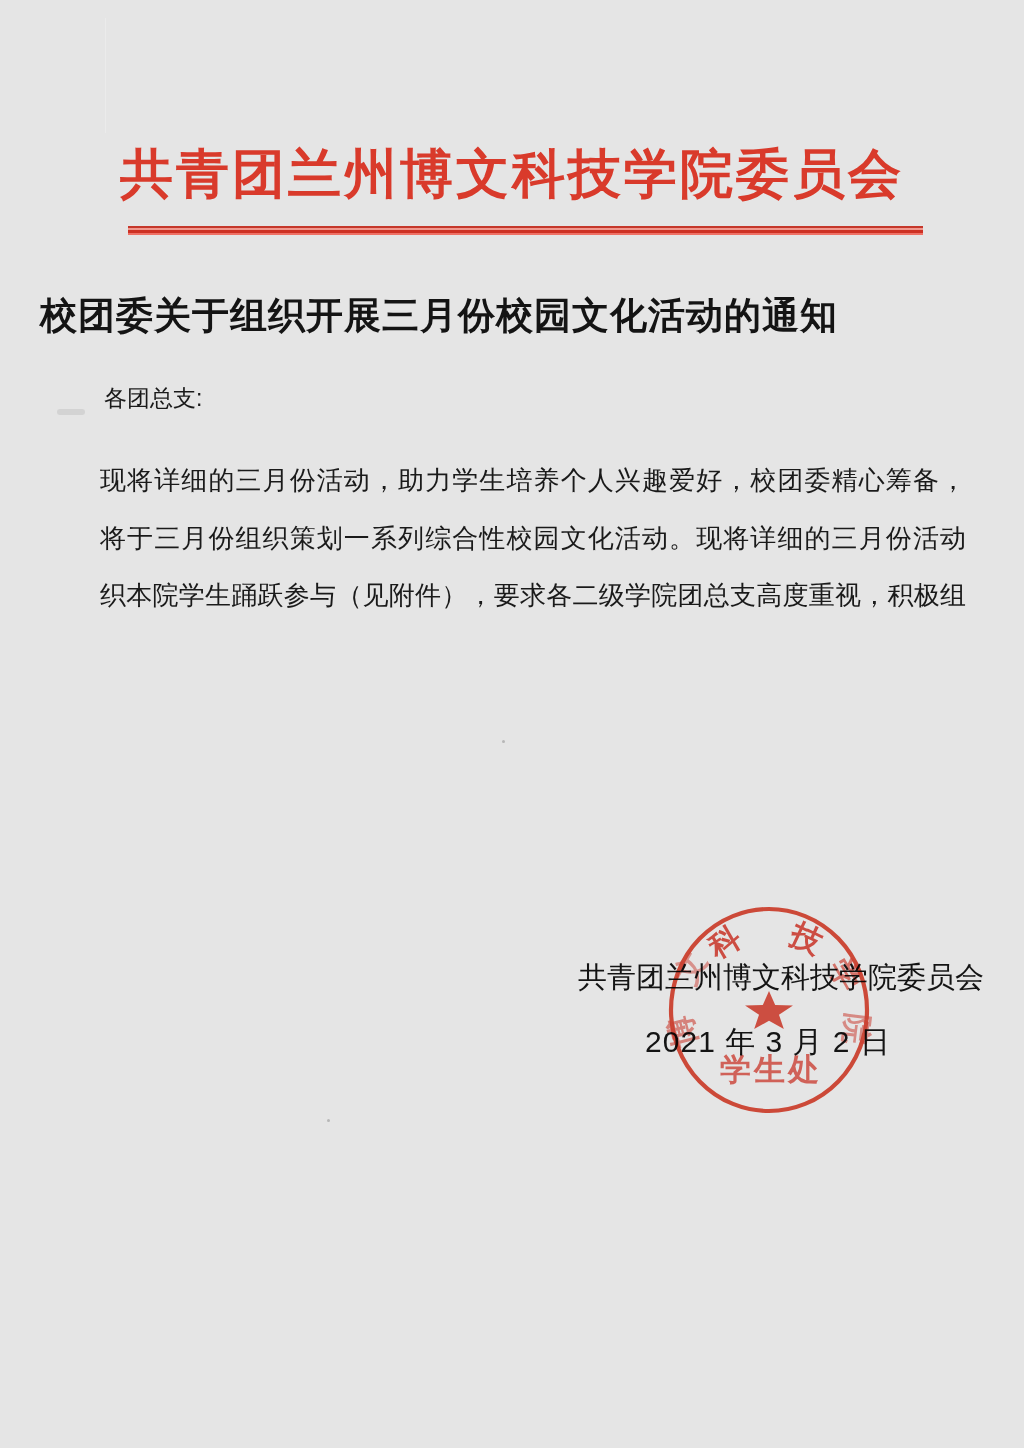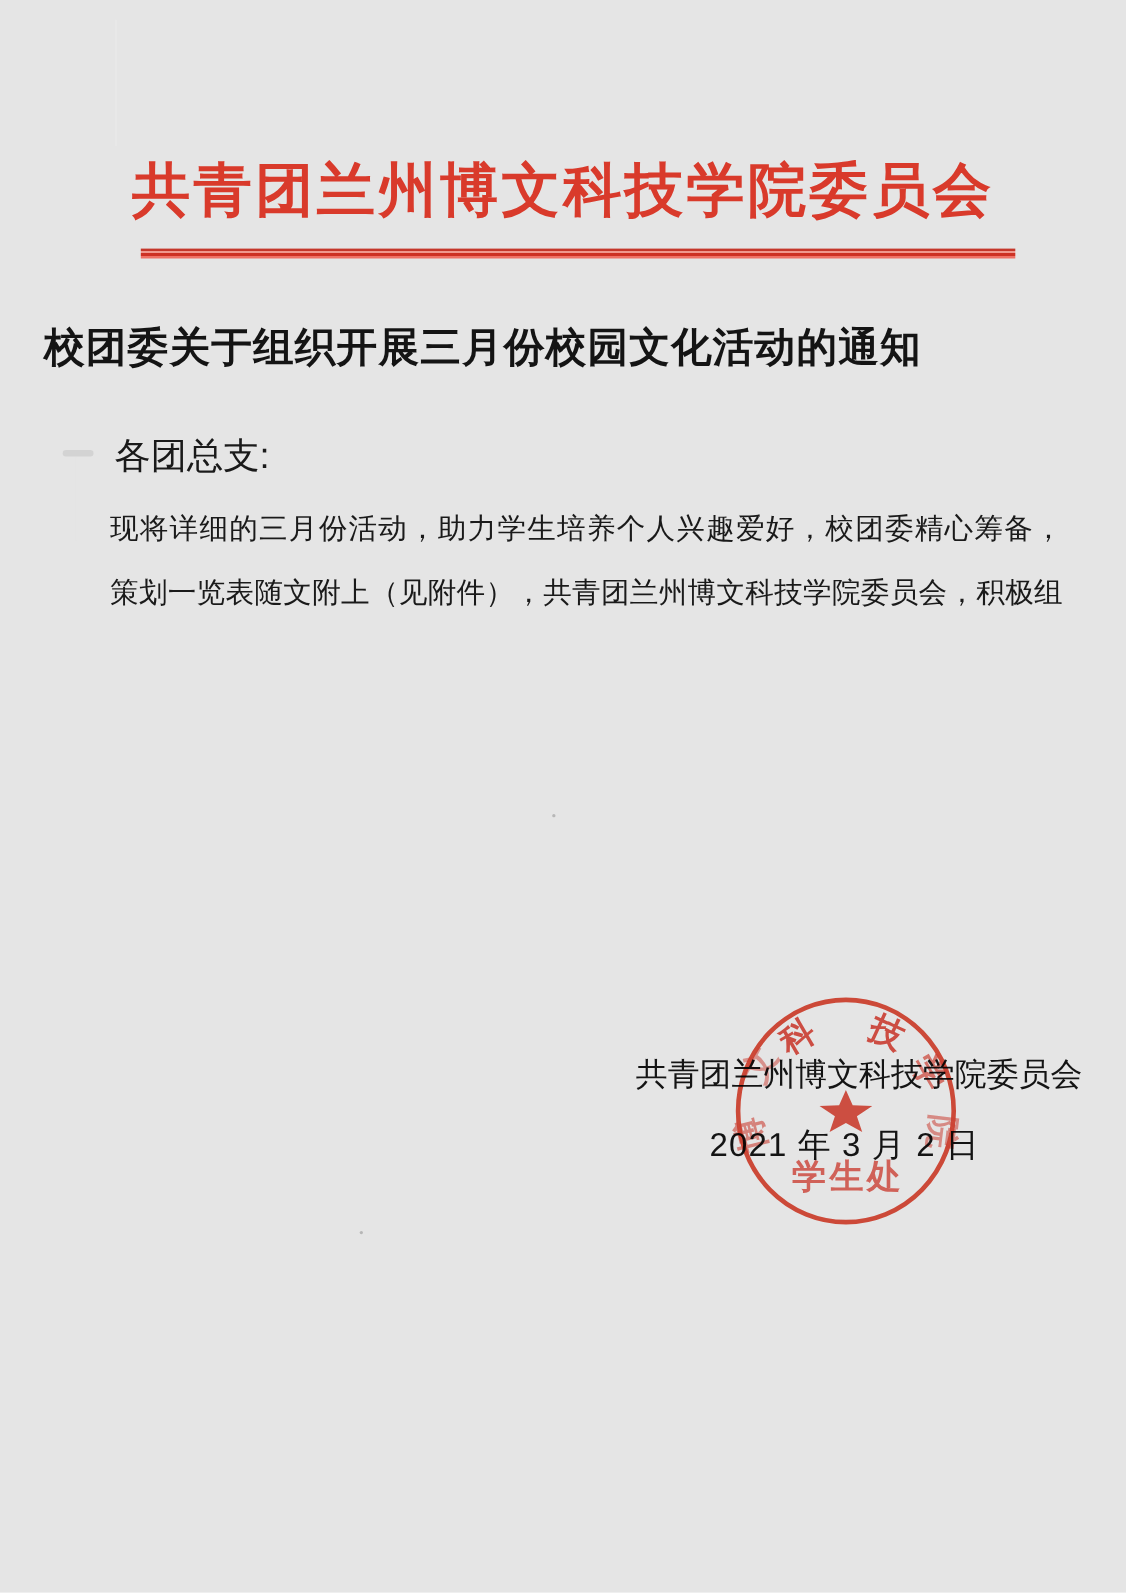--- a/index.html
+++ b/index.html
@@ -29,22 +29,22 @@
   }
   
   .doc-title{
     position:absolute;top:288px;left:40px;right:40px;
     font-size:37px;font-weight:bold;letter-spacing:1px;
     line-height:56px;
     color:#141414;
   }
   
   .salutation{
-    position:absolute;top:394px;left:104px;
-    font-size:33px;line-height:40px;font-weight:500;color:#1a1a1a;
+    position:absolute;top:378px;left:104px;
+    font-size:23px;line-height:40px;font-weight:500;color:#1a1a1a;
   }
   .paragraph{
     position:absolute;top:452px;left:100px;width:866px;
   }
   .par-line{
     font-size:26px;line-height:57.6px;font-weight:500;color:#1a1a1a;
     text-align:justify;text-align-last:justify;
   }
   .par-line.first{text-indent:2em;}
   .par-line.last{text-align-last:left;}
@@ -96,21 +96,22 @@
 
   <div class="org-header">共青团兰州博文科技学院委员会</div>
   <div class="red-rule"></div>
 
   <div class="doc-title">校团委关于组织开展三月份校园文化活动的通知</div>
 
   <div class="salutation">各团总支:</div>
 
   <div class="paragraph">
     <div class="par-line">现将详细的三月份活动，助力学生培养个人兴趣爱好，校团委精心筹备，</div>
-    <div class="par-line">策划一览表随文附上（见附件），共青团兰州博文科技学院委员会，积极组</div>
+    <div class="par-line">将于三月份组织策划一系列综合性校园文化活动。现将详细的三月份活动</div>
+    <div class="par-line">织本院学生踊跃参与（见附件），要求各二级学院团总支高度重视，积极组</div>
   </div>
 
   <div class="signature-block">
     <div class="sig-line">共青团兰州博文科技学院委员会</div>
     <div class="date-line">2021 年 3 月 2 日</div>
   </div>
 
   <svg class="seal" viewBox="0 0 212 214">
     <ellipse cx="106" cy="107" rx="98" ry="101" fill="none" stroke="#e2432f" stroke-width="4.2"></ellipse>
     <polygon points="0,-24 5.88,-8.09 22.83,-7.42 9.51,3.09 14.11,19.42 0,10 -14.11,19.42 -9.51,3.09 -22.83,-7.42 -5.88,-8.09" transform="translate(106,109) scale(1.05,0.88)" fill="#df3b28" opacity="0.92"></polygon>

